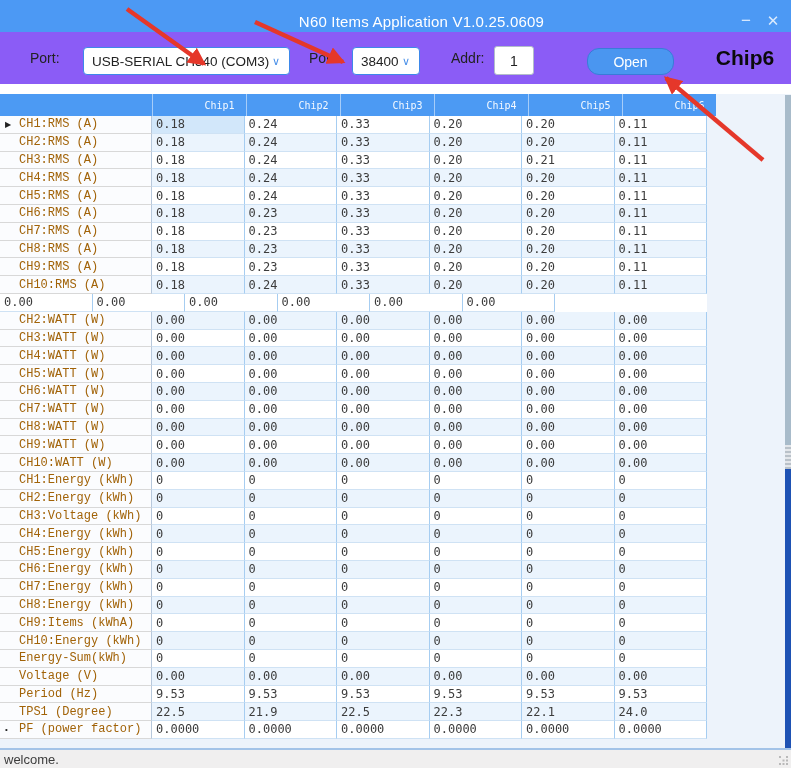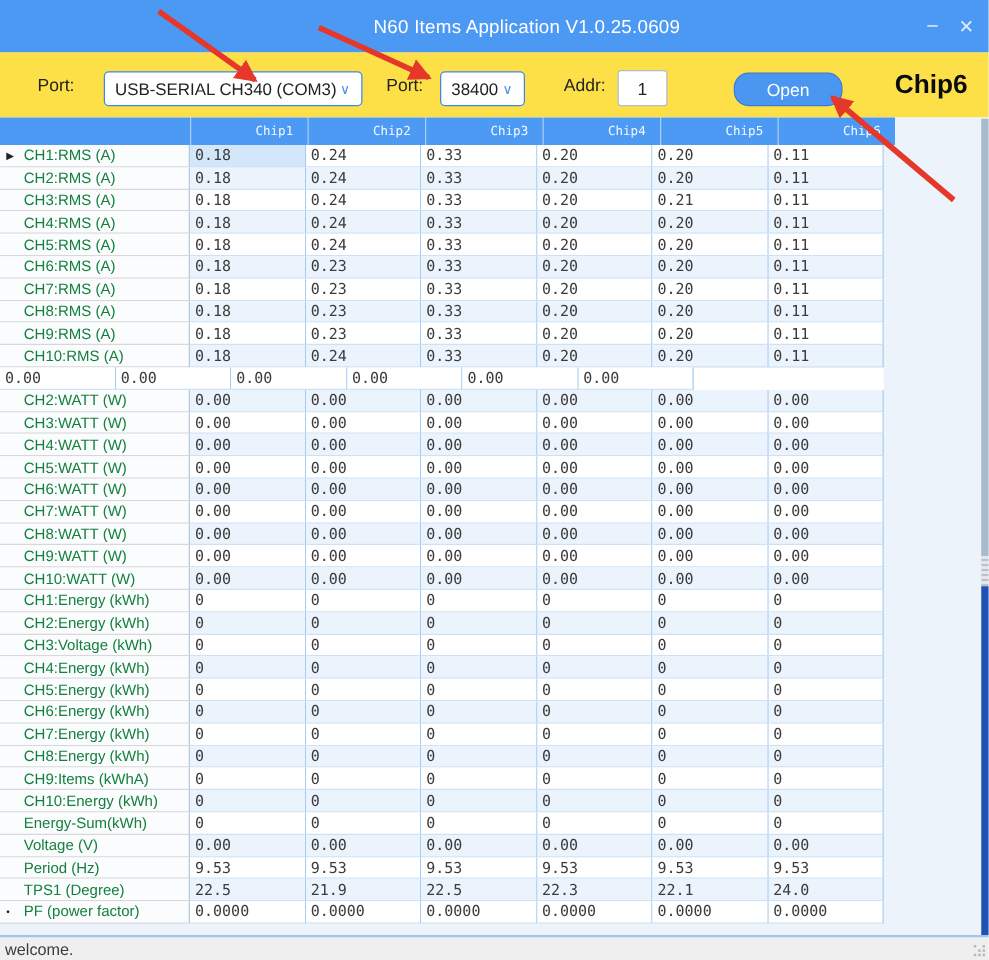--- a/index.html
+++ b/index.html
@@ -9,21 +9,21 @@
   }
   
   .titlebar{position:absolute;left:0;top:0;width:791px;height:42px;background:#4c99f4;}
   .title-text{position:absolute;left:0;top:0;width:100%;height:42px;display:flex;align-items:center;justify-content:center;
     color:#ffffff;font-size:15px;letter-spacing:.2px;padding-left:26px;}
   .win-btn{position:absolute;top:0;height:42px;width:30px;display:flex;align-items:center;justify-content:center;
     color:rgba(255,255,255,.8);font-size:15px;cursor:default;}
   .btn-min{left:731px;font-size:17px;}
   .btn-close{left:758px;}
   
-  .toolbar{position:absolute;left:0;top:42px;width:791px;height:52px;background:#fde047;}
+  .toolbar{position:absolute;left:0;top:32px;width:791px;height:52px;background:#8b5cf6;}
   .tb-label{position:absolute;top:0;height:52px;display:flex;align-items:center;font-size:14px;color:#222;}
   .lbl-port1{left:30px;}
   .lbl-port2{left:309px;}
   .lbl-addr{left:451px;}
   .combo{position:absolute;top:15px;height:28px;background:#fff;border:1px solid #3e88ea;border-radius:4px;
     box-sizing:border-box;display:flex;align-items:center;font-size:13.5px;color:#222;padding-left:8px;text-align:right;}
   .combo1{left:83px;width:207px;}
   .combo2{left:352px;width:68px;}
   .chevron{position:absolute;right:9px;top:0;height:26px;display:flex;align-items:center;color:#4a90e8;font-size:11px;}
   .addr-input{position:absolute;left:494px;top:14px;width:40px;height:29px;box-sizing:border-box;border:1px solid #b2bdca;
@@ -37,21 +37,21 @@
   .header-row{position:absolute;left:0;top:0;height:22px;display:flex;background:#4c9af3;}
   .corner{width:152px;height:22px;box-sizing:border-box;}
   .hcell{width:94px;height:22px;box-sizing:border-box;border-left:1px solid rgba(255,255,255,.5);
     color:#f4f9ff;font-family:"DejaVu Sans Mono",monospace;font-size:10px;display:flex;align-items:center;justify-content:center;padding-left:40px;}
   .rows{position:absolute;left:0;top:22px;}
   .trow{display:flex;height:17.8px;background:#ffffff;}
   .trow.alt .cell{background:#ebf4fd;}
   .rowhead{width:152px;box-sizing:border-box;background:#fbfcfe;border-bottom:1px solid #d8d8d8;border-right:1px solid #b7c8dc;
     display:flex;align-items:center;}
   .marker{width:14px;padding-left:5px;font-size:8px;color:#222;}
-  .rowlabel{font-family:Liberation Sans, sans-serif;font-size:12px;color:#15803d;white-space:pre;}
+  .rowlabel{font-family:Liberation Mono, monospace;font-size:12px;color:#a16207;white-space:pre;}
   .cell{width:92.5px;box-sizing:border-box;background:#ffffff;border-right:1px solid #a6cdf1;border-bottom:1px solid #cfe2f4;
     font-family:"DejaVu Sans Mono",monospace;font-size:12px;color:#3c3c3c;display:flex;align-items:center;padding-left:4px;}
   .cell.selected{background:#d2e7fa !important;}
   
   .sb-track{position:absolute;left:785px;top:95px;width:6px;height:350px;background:#a8bbca;}
   .sb-thumb{position:absolute;left:785px;top:445px;width:6px;height:24px;
     background:repeating-linear-gradient(to bottom,#e3e6ea 0 2px,#b9c1c9 2px 4px);}
   .edge-accent{position:absolute;left:785px;top:469px;width:6px;height:279px;background:#1e52b4;}
   
   .status-sep{position:absolute;left:0;top:748px;width:791px;height:2px;background:#a3c3e8;}

